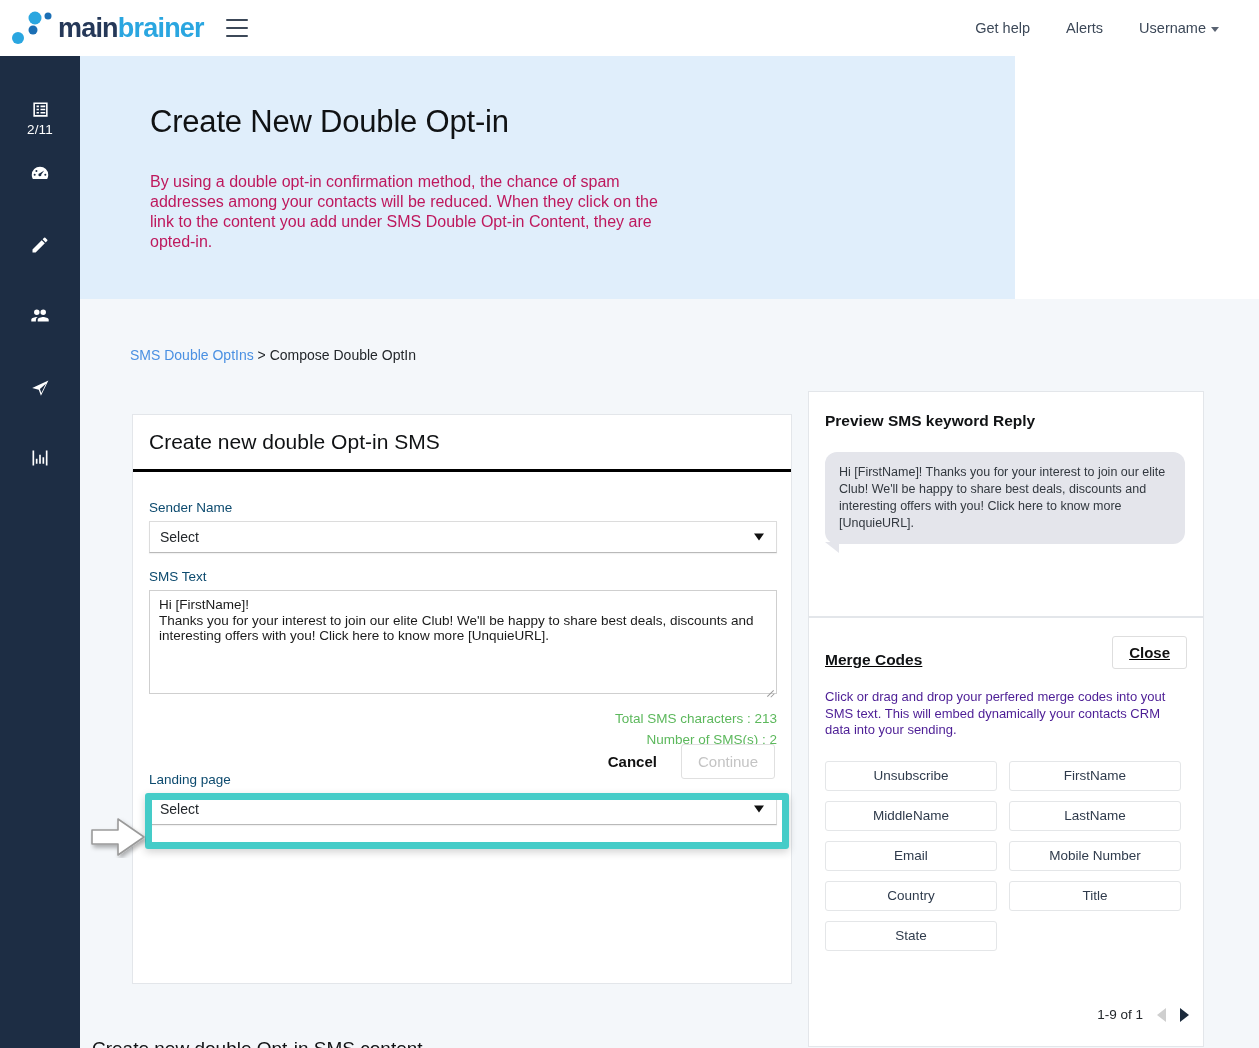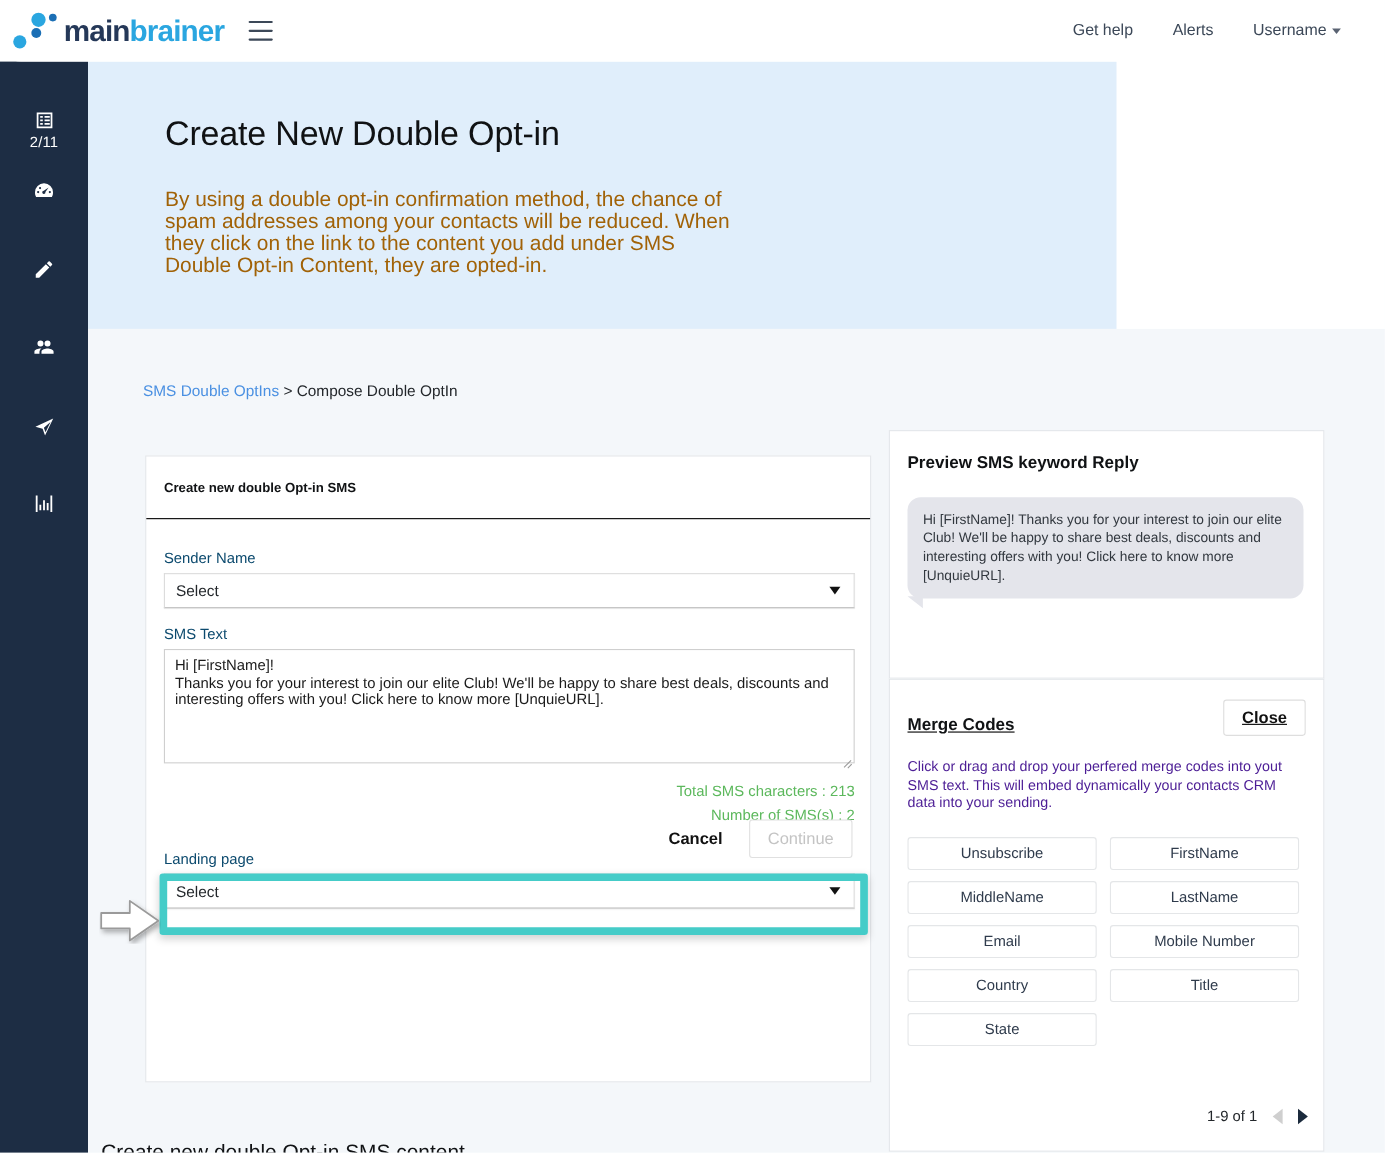--- a/index.html
+++ b/index.html
@@ -66,44 +66,44 @@
     position: absolute; top: 56px; left: 80px; width: 935px; height: 243px;
     background: #e0eefb;
     z-index: 5;
   }
   .hero h1 {
     margin: 0; position: absolute; left: 70px; top: 48px;
     font-size: 31px; font-weight: 400; color: #101214; letter-spacing: -0.2px;
   }
   .hero p {
     margin: 0; position: absolute; left: 70px; top: 116px; width: 520px;
-    font-size: 19px; line-height: 20px; color: #a16207;
+    font-size: 16px; line-height: 20px; color: #be185d;
   }
 
   
   .page {
     position: absolute; top: 299px; left: 80px; width: 1179px; height: 749px;
     background: #f4f7fa;
     z-index: 4;
   }
   .breadcrumb {
     position: absolute; left: 50px; top: 48px;
     font-size: 14px; color: #23272b;
   }
   .breadcrumb a { color: #4a90e2; text-decoration: none; cursor: pointer; }
 
   
   .card-left {
     position: absolute; left: 52px; top: 115px; width: 660px; height: 570px;
     background: #ffffff; border: 1px solid #e3e6ea;
   }
   .card-left-head {
-    height: 57px; border-bottom: 1px solid #000000;
+    height: 57px; border-bottom: 3px solid #000000;
     display: flex; align-items: center; padding-left: 16px;
-    font-size: 12px; font-weight: 700; color: #101214;
+    font-size: 21px; font-weight: 400; color: #101214;
   }
   .card-left-body { padding: 28px 16px 0 16px; position: relative; }
 
   .fld-label { font-size: 13.5px; color: #0c4a6e; margin-bottom: 6px; }
 
   .select-box {
     position: relative; width: 628px; height: 32px;
     background: #ffffff;
     border: 1px solid #dcdcdc;
     border-bottom: 1px solid #b9b9b9;

